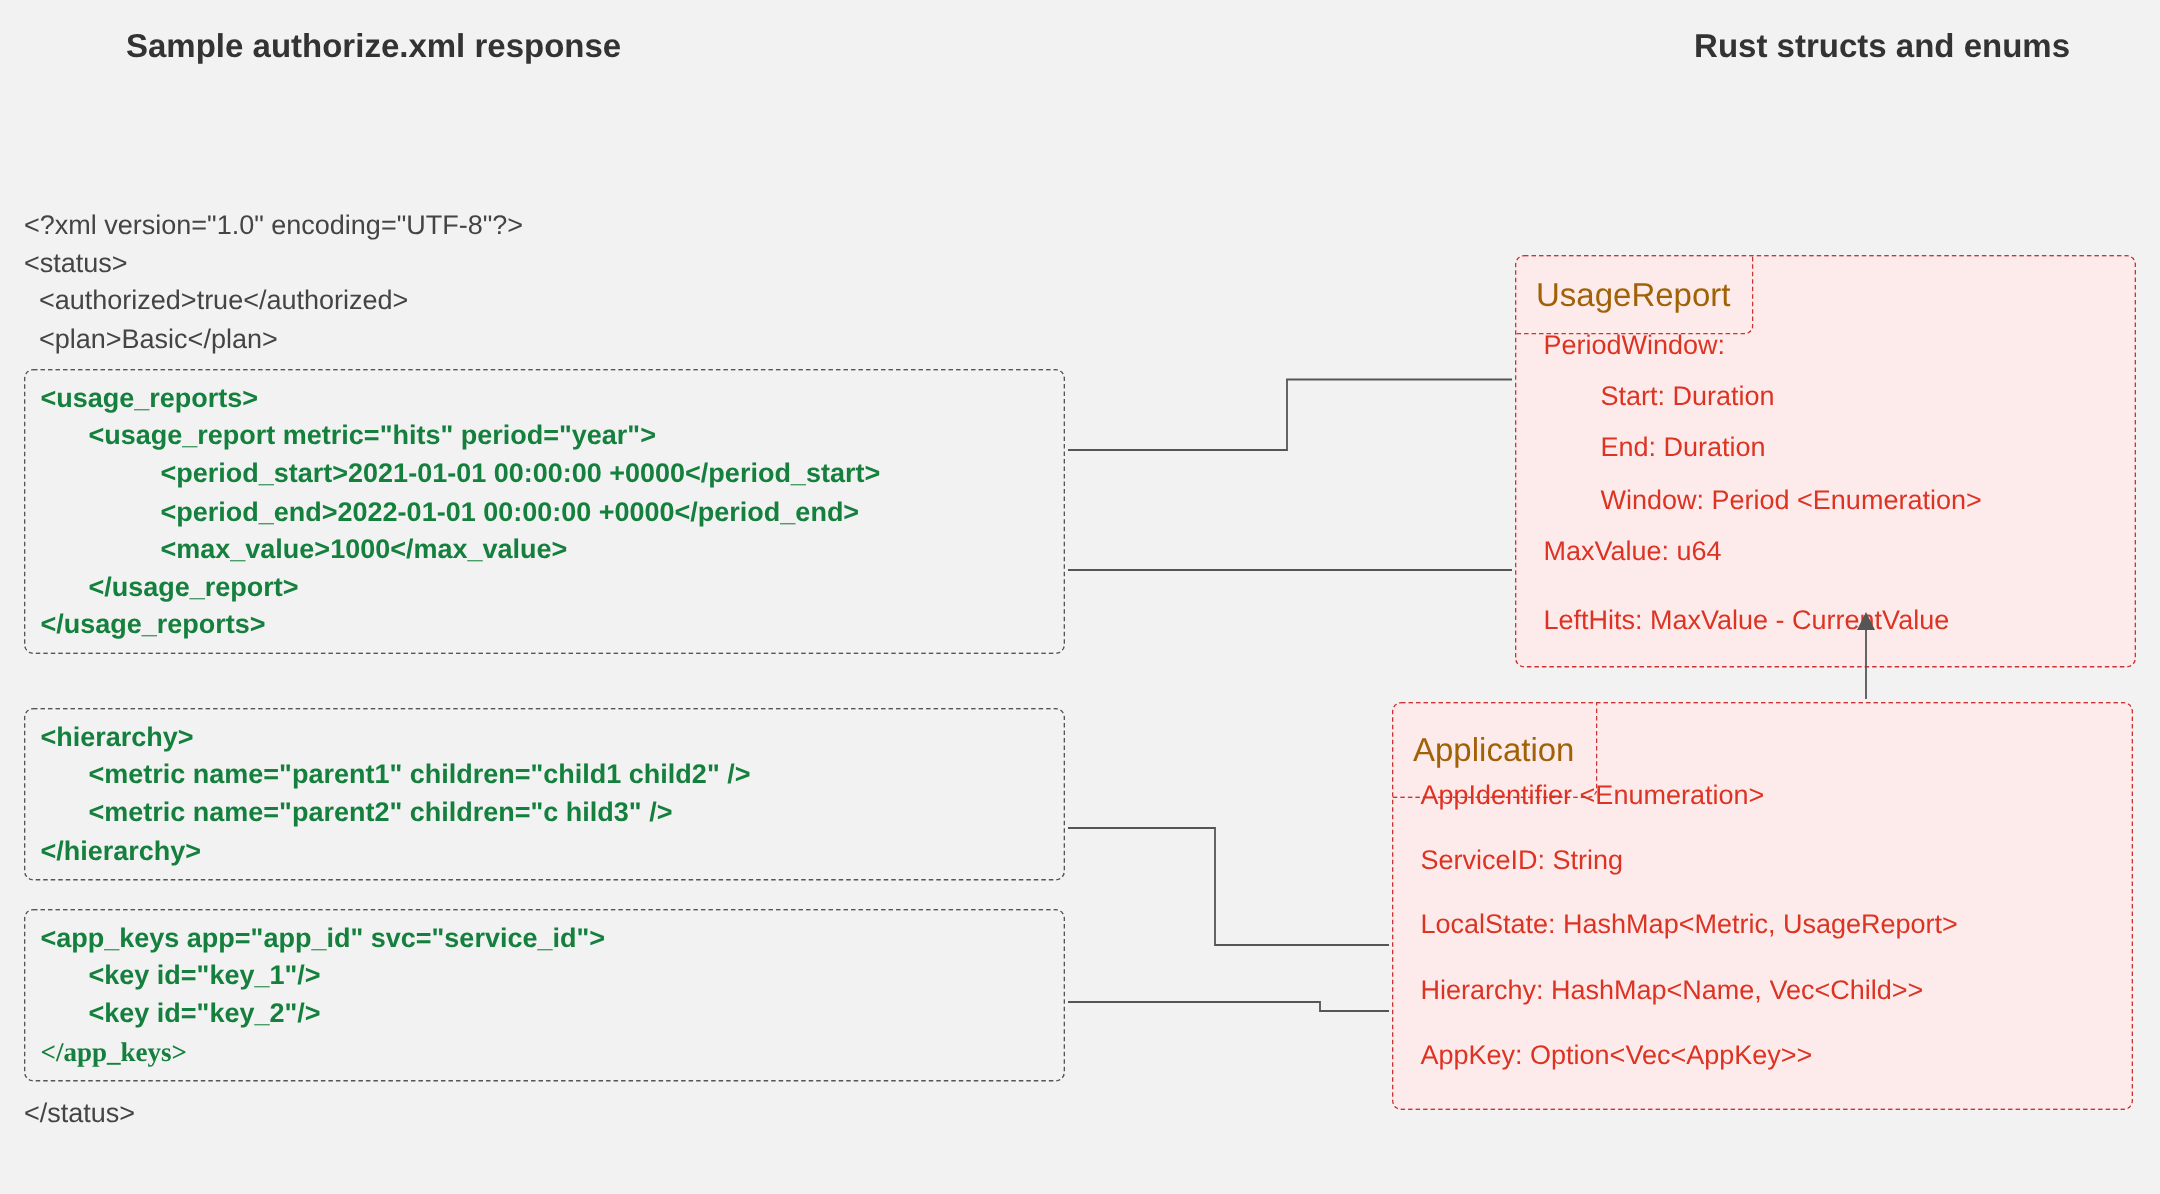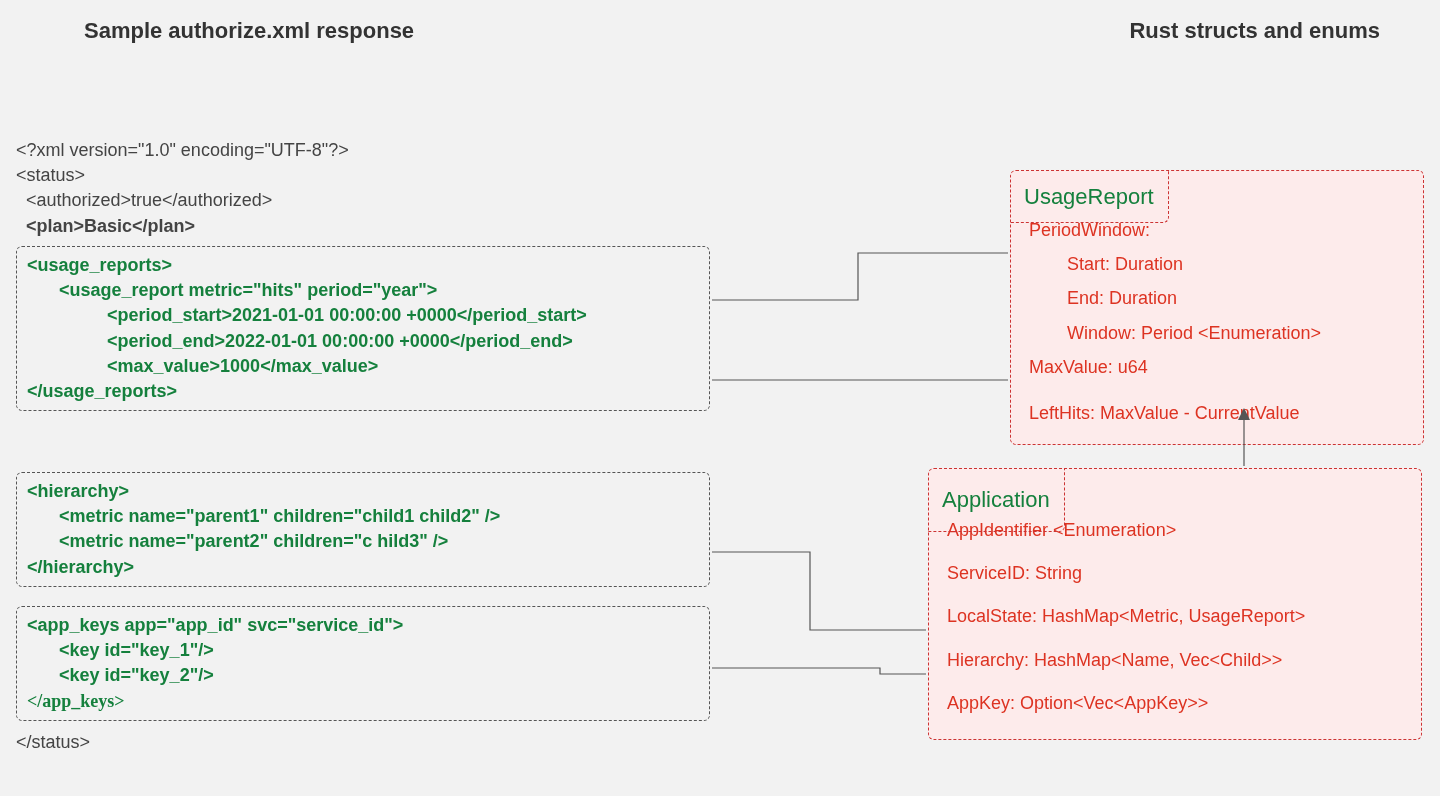--- a/index.html
+++ b/index.html
@@ -56,21 +56,21 @@
     line-height: 1.9;
     padding: 42px 18px 14px 18px;
   }
   .struct-tab {
     position: absolute;
     top: -1px;
     left: -1px;
     background: transparent;
     font-size: 22px;
     font-weight: normal;
-    color: #15803d;
+    color: #a16207;
     padding: 6px 14px 4px 14px;
     border-right: 1px dashed #cc3333;
     border-bottom: 1px dashed #cc3333;
     border-top-left-radius: 6px;
     border-bottom-right-radius: 6px;
   }
   .struct-indent { padding-left: 38px; display: block; }
   .struct-line { display: block; }
   svg.connector {
     position: absolute;
@@ -93,29 +93,30 @@
 </head>
 <body>
 
 <div class="heading-left">Sample authorize.xml response</div>
 <div class="heading-right">Rust structs and enums</div>
 
 <div class="xml-block" style="top:138px; left:16px; width:700px;">
   <span class="xml-plain" style="display:block;">&lt;?xml version="1.0" encoding="UTF-8"?&gt;</span>
   <span class="xml-plain" style="display:block;">&lt;status&gt;</span>
   <span class="xml-plain" style="display:block; white-space: pre;">  &lt;authorized&gt;true&lt;/authorized&gt;</span>
-  <span class="xml-plain" style="display:block; white-space: pre; font-weight: bold;">  &lt;plan&gt;Basic&lt;/plan&gt;</span>
+  <span class="xml-plain" style="display:block; white-space: pre;">  &lt;plan&gt;Basic&lt;/plan&gt;</span>
 </div>
 
 <div class="xml-block xml-dashed" style="top:246px; left:16px; width:694px;">
   <span style="display:block;">&lt;usage_reports&gt;</span>
   <span class="indent1">&lt;usage_report metric="hits" period="year"&gt;</span>
   <span class="indent2">&lt;period_start&gt;2021-01-01 00:00:00 +0000&lt;/period_start&gt;</span>
   <span class="indent2">&lt;period_end&gt;2022-01-01 00:00:00 +0000&lt;/period_end&gt;</span>
   <span class="indent2">&lt;max_value&gt;1000&lt;/max_value&gt;</span>
+  <span class="indent1">&lt;/usage_report&gt;</span>
   <span style="display:block;">&lt;/usage_reports&gt;</span>
 </div>
 
 <div class="xml-block xml-dashed" style="top:472px; left:16px; width:694px;">
   <span style="display:block;">&lt;hierarchy&gt;</span>
   <span class="indent1">&lt;metric name="parent1" children="child1 child2" /&gt;</span>
   <span class="indent1">&lt;metric name="parent2" children="c hild3" /&gt;</span>
   <span style="display:block;">&lt;/hierarchy&gt;</span>
 </div>
 

